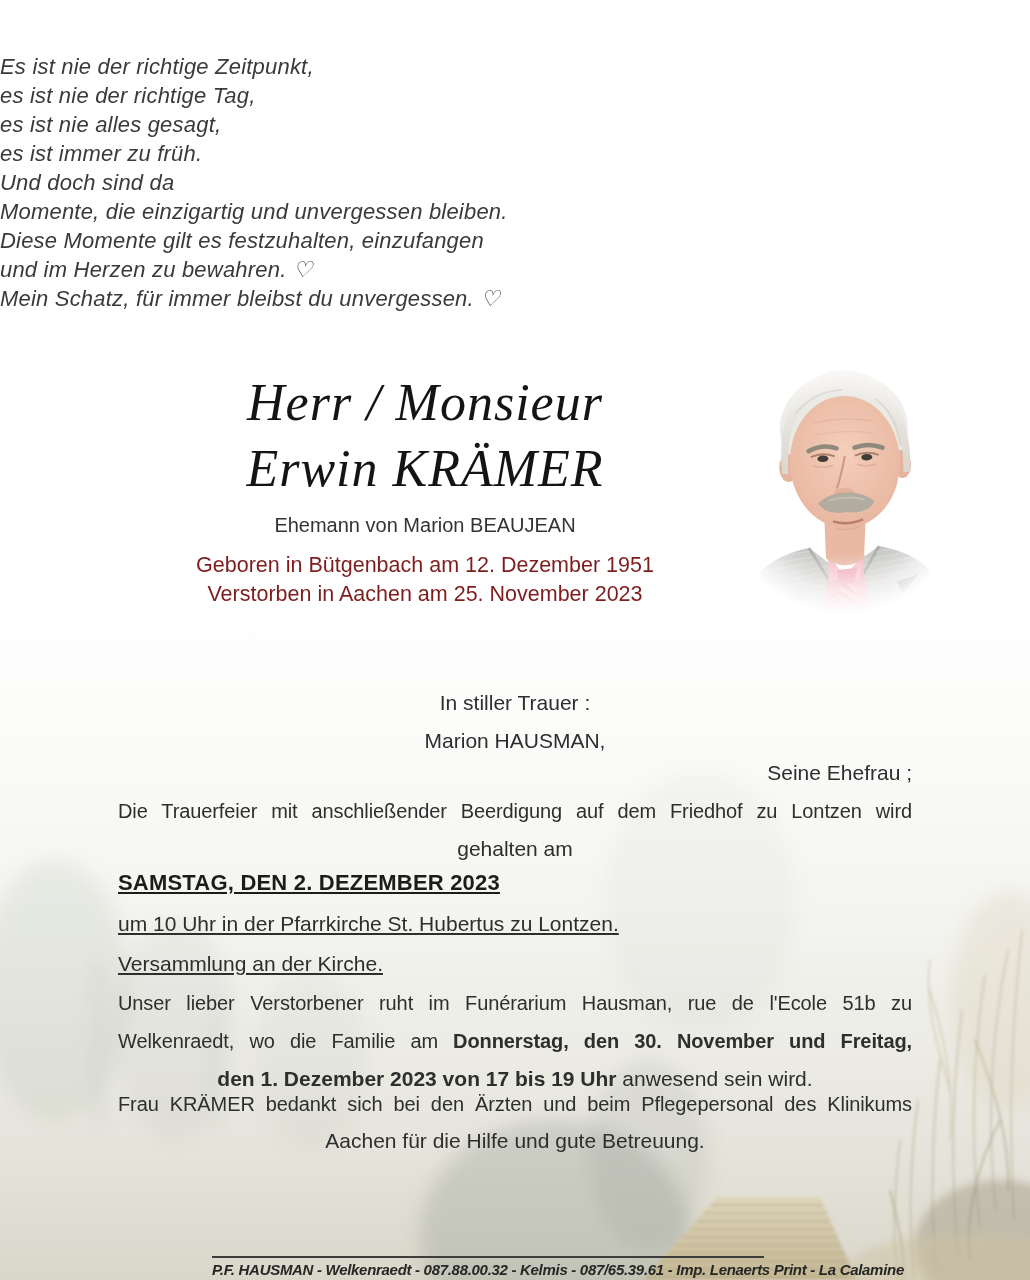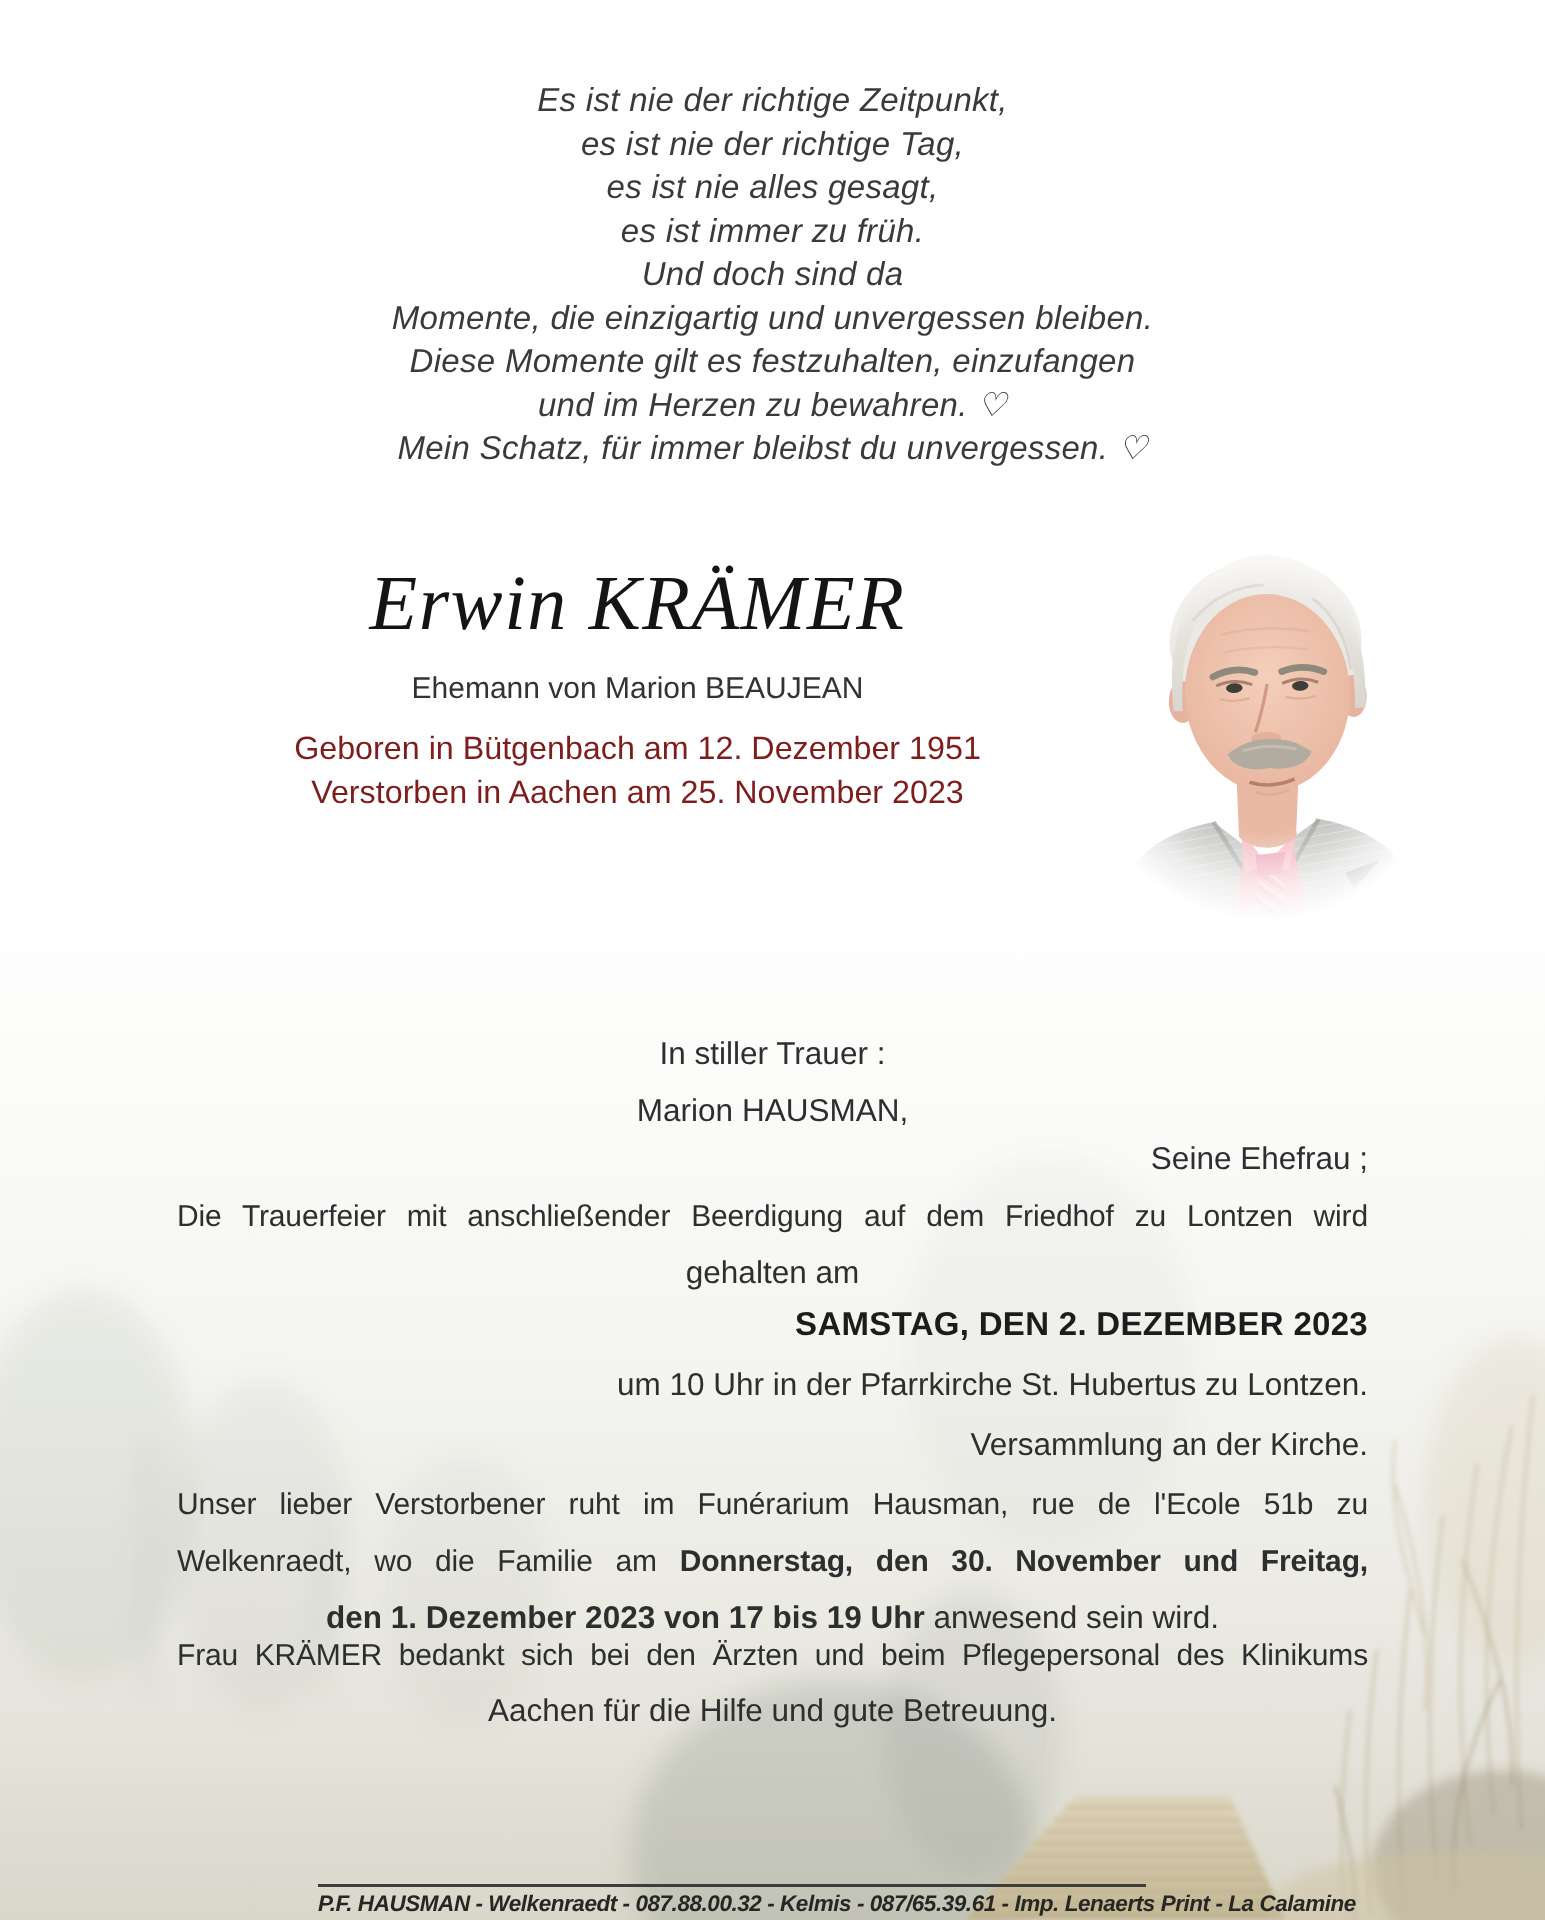--- a/index.html
+++ b/index.html
@@ -4,21 +4,21 @@
 <style>
   html,body{margin:0;padding:0;background:#fff;}
   #page{
     position:relative;width:1030px;height:1280px;overflow:hidden;background:#ffffff;
     font-family:"Liberation Sans",sans-serif;color:#2e2e2e;
   }
   
   #bg{position:absolute;left:0;top:0;width:1030px;height:1280px;}
   
   .poem{
-    position:absolute;left:0;top:52px;width:1030px;text-align:center;
+    position:absolute;left:0;top:52px;width:1030px;
     font-style:italic;font-size:22px;line-height:29px;color:#3a3a3a;letter-spacing:.2px;
   }
   
   .titleblock{position:absolute;left:80px;top:370px;width:690px;text-align:center;}
   .salutation,.deceased-name{
     font-family:"Liberation Serif",serif;font-style:italic;font-weight:500;
     font-size:52px;line-height:66px;color:#141414;letter-spacing:1px;
   }
   .relation{font-size:20px;color:#333;margin-top:12px;}
   .vitals{font-size:21.5px;line-height:29px;color:#7f1d1d;margin-top:14px;}
@@ -26,21 +26,21 @@
   .photo{position:absolute;left:727px;top:352px;width:232px;height:272px;}
   .photo svg{display:block;width:100%;height:100%;}
   .photo-fade{
     position:absolute;inset:-6px;
     background:radial-gradient(ellipse 54% 50% at 50% 46%,
       rgba(255,255,255,0) 55%, rgba(255,255,255,.72) 80%, #ffffff 97%);
   }
   
   .bodyline{position:absolute;left:118px;width:794px;font-size:21px;line-height:38px;text-align:center;}
   .jline{text-align:justify;text-align-last:justify;font-size:20px;letter-spacing:-.1px;}
-  .center{text-align:right;}
+  .center{text-align:left;text-decoration:underline;}
   .right{text-align:right;}
   .b{font-weight:bold;}
   .datebold{font-weight:bold;font-size:22px;letter-spacing:.2px;color:#1c1c1c;}
   
   .footer{position:absolute;left:212px;top:1238px;width:552px;text-align:center;margin-top:18px;}
   .footer-rule{border-top:2px solid #3d3d3b;height:0;margin-bottom:3px;}
   .footer-text{
     font-style:italic;font-weight:600;font-size:15px;letter-spacing:-.3px;color:#262624;
     white-space:nowrap;
   }
@@ -130,20 +130,21 @@
     <div>es ist nie alles gesagt,</div>
     <div>es ist immer zu früh.</div>
     <div>Und doch sind da</div>
     <div>Momente, die einzigartig und unvergessen bleiben.</div>
     <div>Diese Momente gilt es festzuhalten, einzufangen</div>
     <div>und im Herzen zu bewahren. ♡</div>
     <div>Mein Schatz, für immer bleibst du unvergessen. ♡</div>
   </div>
 
   <div class="titleblock">
+    <div class="salutation">Herr / Monsieur</div>
     <div class="deceased-name">Erwin KRÄMER</div>
     <div class="relation">Ehemann von Marion BEAUJEAN</div>
     <div class="vitals">
       <div>Geboren in Bütgenbach am 12. Dezember 1951</div>
       <div>Verstorben in Aachen am 25. November 2023</div>
     </div>
   </div>
 
   <div class="photo">
     <svg viewBox="0 0 232 272">

